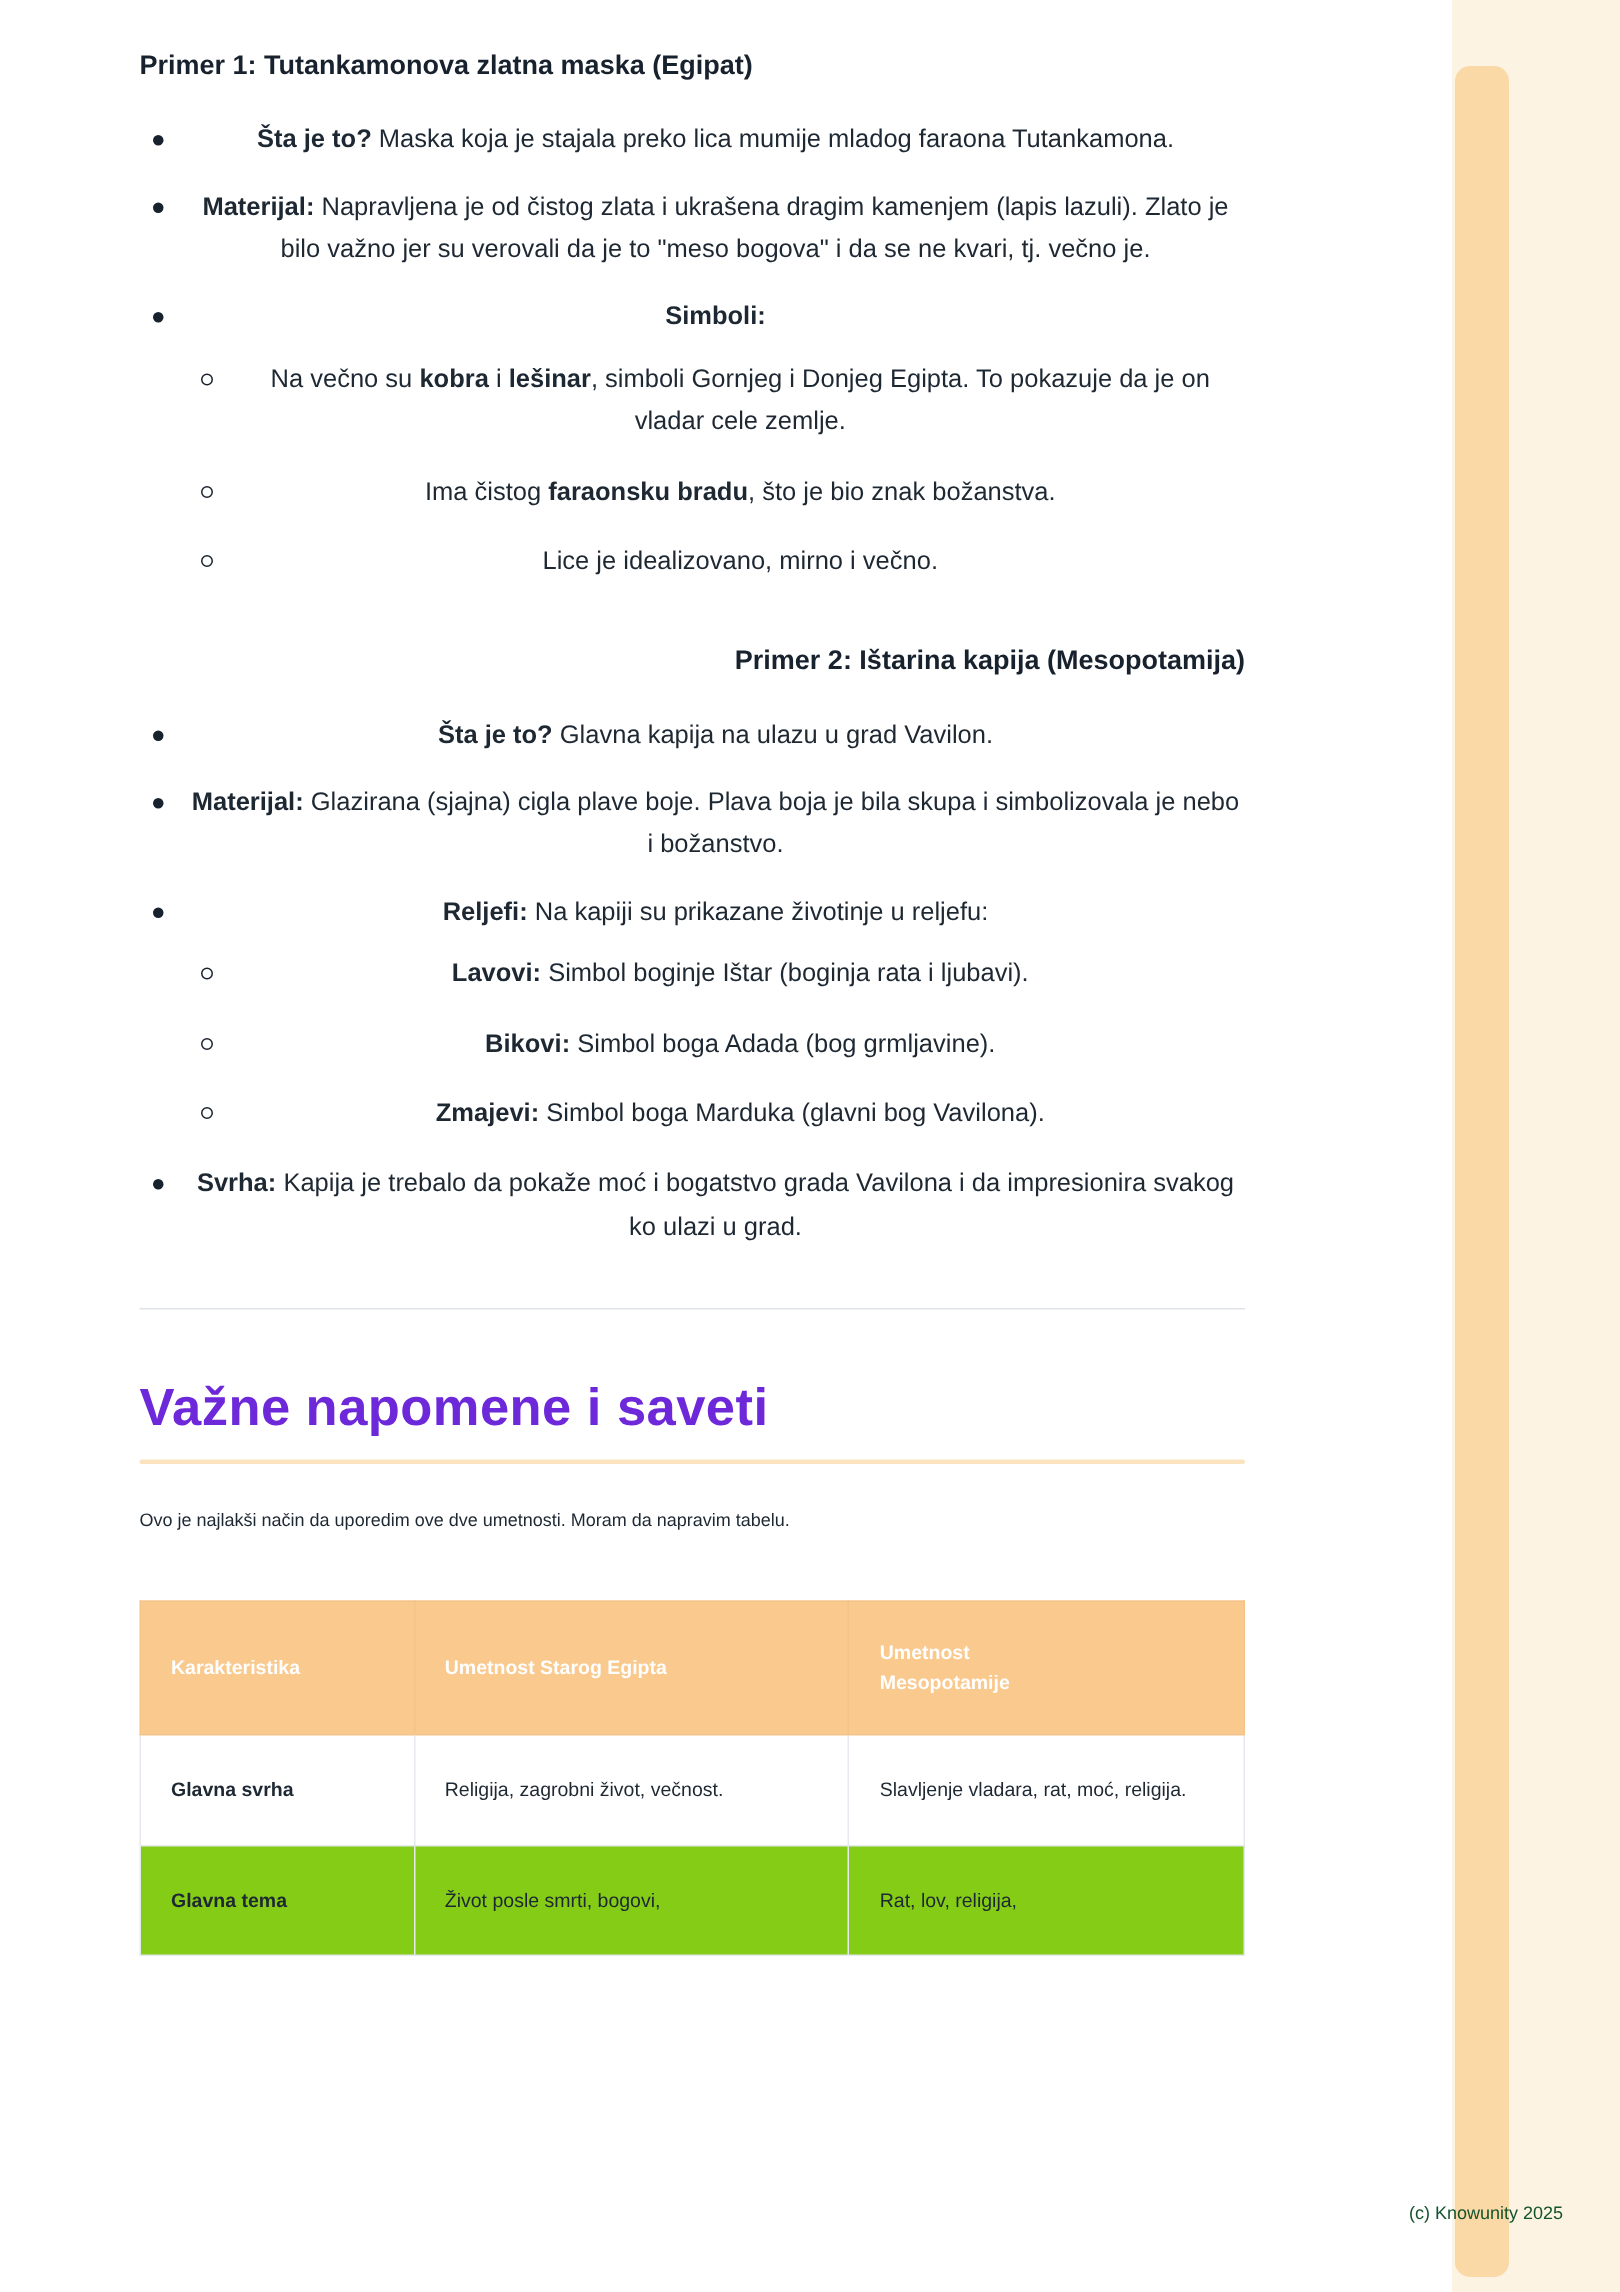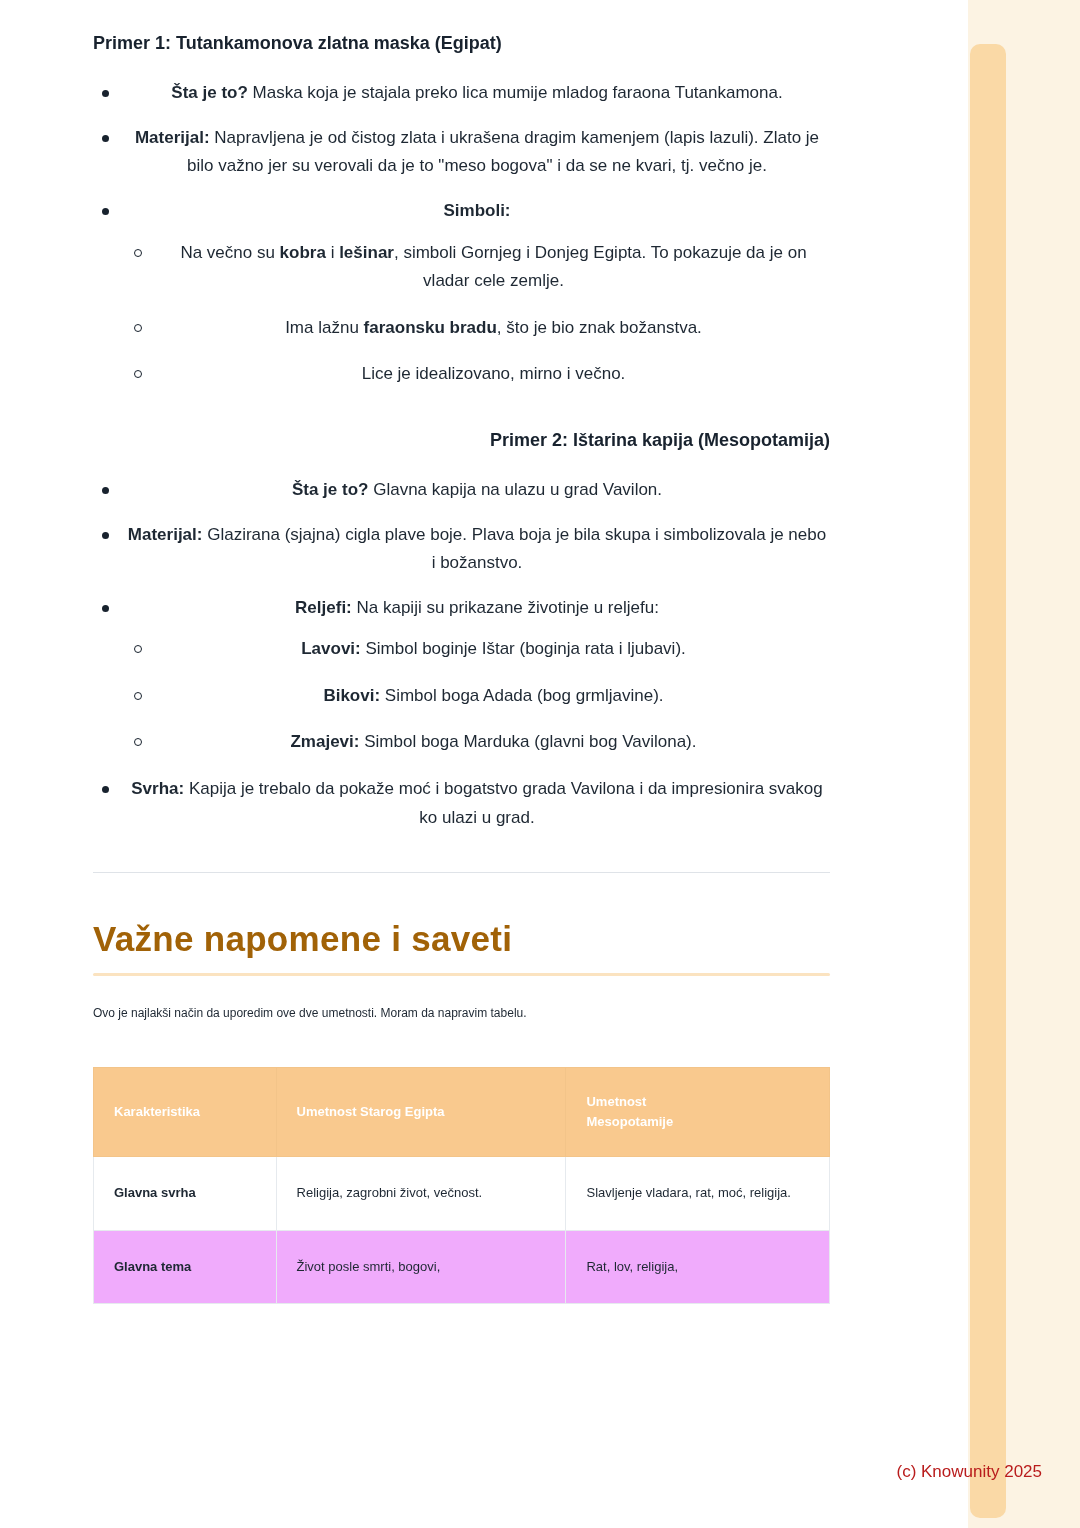--- a/index.html
+++ b/index.html
@@ -26,22 +26,22 @@
     left: 2px; top: 44px; bottom: 10px;
     width: 36px;
     background: #fad9a6;
     border-radius: 10px;
   }
 
   .footer-credit {
     position: absolute;
     right: 38px;
     bottom: 46px;
-    font-size: 17px;
-    color: #b91c1c;
+    font-size: 12px;
+    color: #14532d;
     z-index: 3;
   }
 
   .content {
     position: relative;
     z-index: 2;
     width: 737px;
     margin-left: 93px;
     padding-top: 32px;
   }
@@ -101,21 +101,21 @@
 
   hr.section-divider {
     border: none;
     border-top: 1.5px solid #dfe3e8;
     margin: 40px 0 0 0;
   }
 
   .notes-heading {
     font-size: 35px;
     font-weight: 700;
-    color: #a16207;
+    color: #6d28d9;
     margin: 46px 0 0 0;
     letter-spacing: 0.3px;
     line-height: 1.15;
   }
   .notes-underline {
     height: 3px;
     background: #fbe3c0;
     border-radius: 2px;
     margin-top: 14px;
   }
@@ -142,21 +142,21 @@
     vertical-align: middle;
     line-height: 1.55;
   }
   .compare-table td {
     padding: 26px 20px;
     border: 1px solid #e6eaee;
     vertical-align: middle;
     line-height: 1.6;
     background: #ffffff;
   }
-  .compare-table tr.row-even td { background: #f0abfc; }
+  .compare-table tr.row-even td { background: #84cc16; }
   .compare-table td.row-label { font-weight: 700; }
   .th-meso .th-text { display: inline-block; max-width: 150px; }
 </style>
 </head>
 <body>
 
 <div class="side-strip">
   <div class="side-strip-bar"></div>
 </div>
 
@@ -173,21 +173,21 @@
     <li>
       <span><strong>Materijal:</strong><span> Napravljena je od čistog zlata i ukrašena dragim kamenjem (lapis lazuli). Zlato je bilo važno jer su verovali da je to "meso bogova" i da se ne kvari, tj. večno je.</span></span>
     </li>
     <li>
       <span><strong>Simboli:</strong></span>
       <ul class="sub">
         <li>
           <span><span>Na večno su </span><strong>kobra</strong><span> i </span><strong>lešinar</strong><span>, simboli Gornjeg i Donjeg Egipta. To pokazuje da je on vladar cele zemlje.</span></span>
         </li>
         <li>
-          <span><span>Ima lažnu </span><strong>faraonsku bradu</strong><span>, što je bio znak božanstva.</span></span>
+          <span><span>Ima čistog </span><strong>faraonsku bradu</strong><span>, što je bio znak božanstva.</span></span>
         </li>
         <li>
           <span><span>Lice je idealizovano, mirno i večno.</span></span>
         </li>
       </ul>
     </li>
   </ul>
 
   <h3 class="section-heading second">Primer 2: Ištarina kapija (Mesopotamija)</h3>
 

